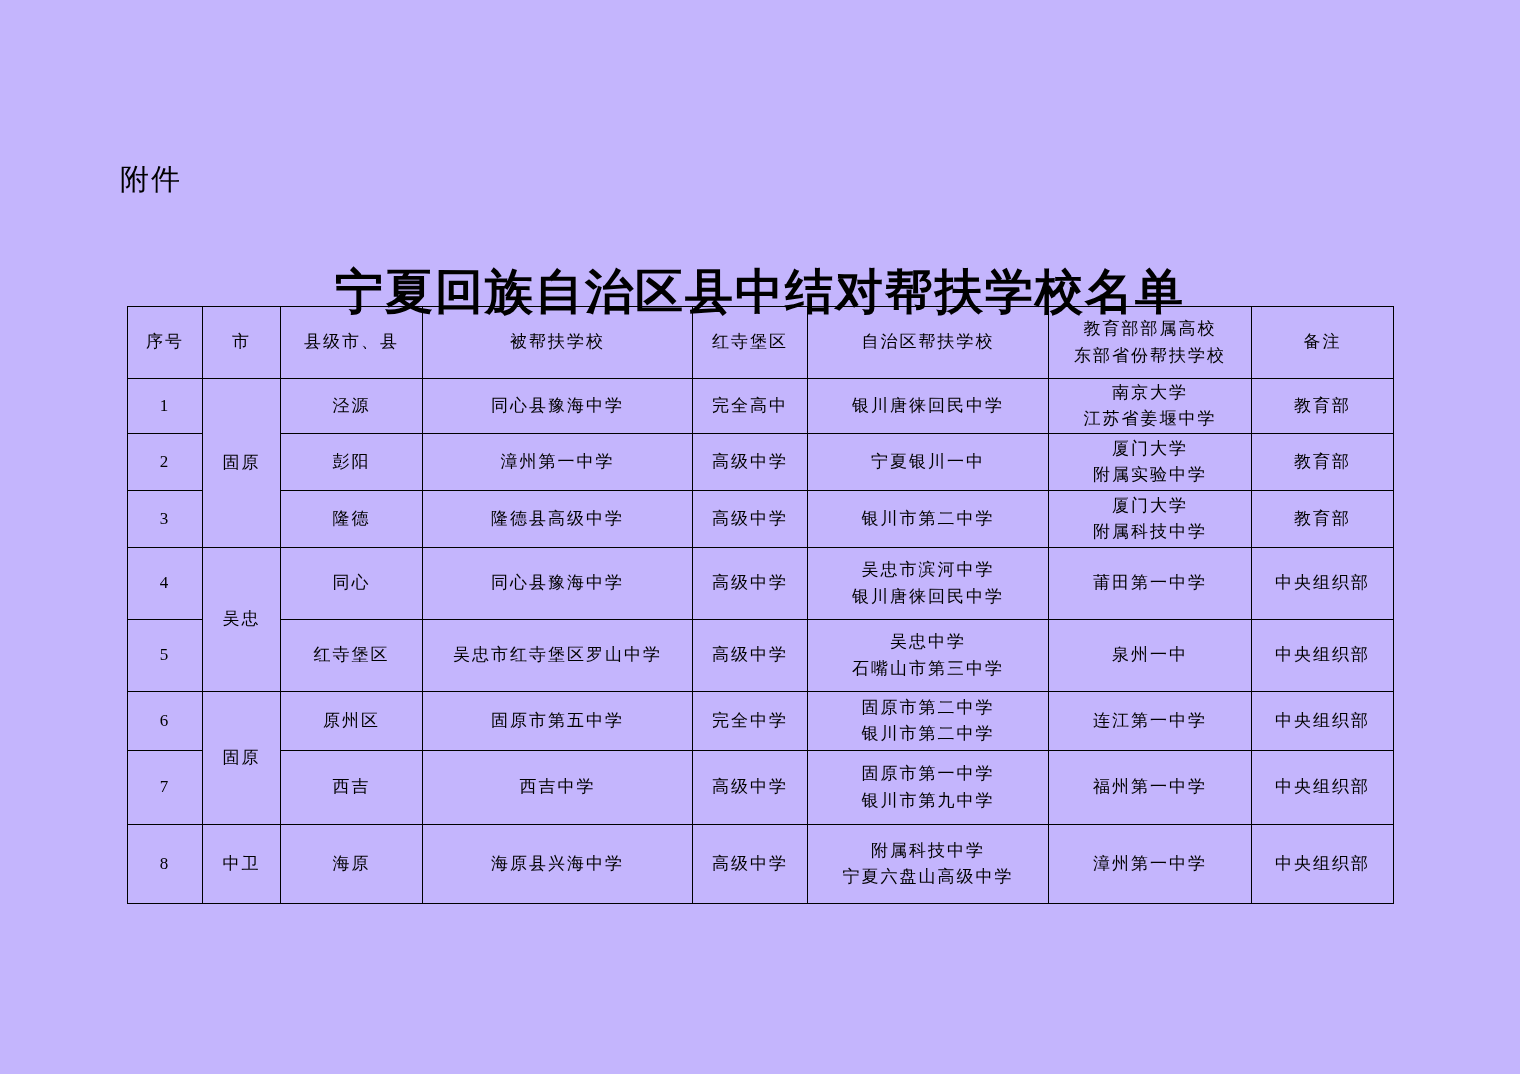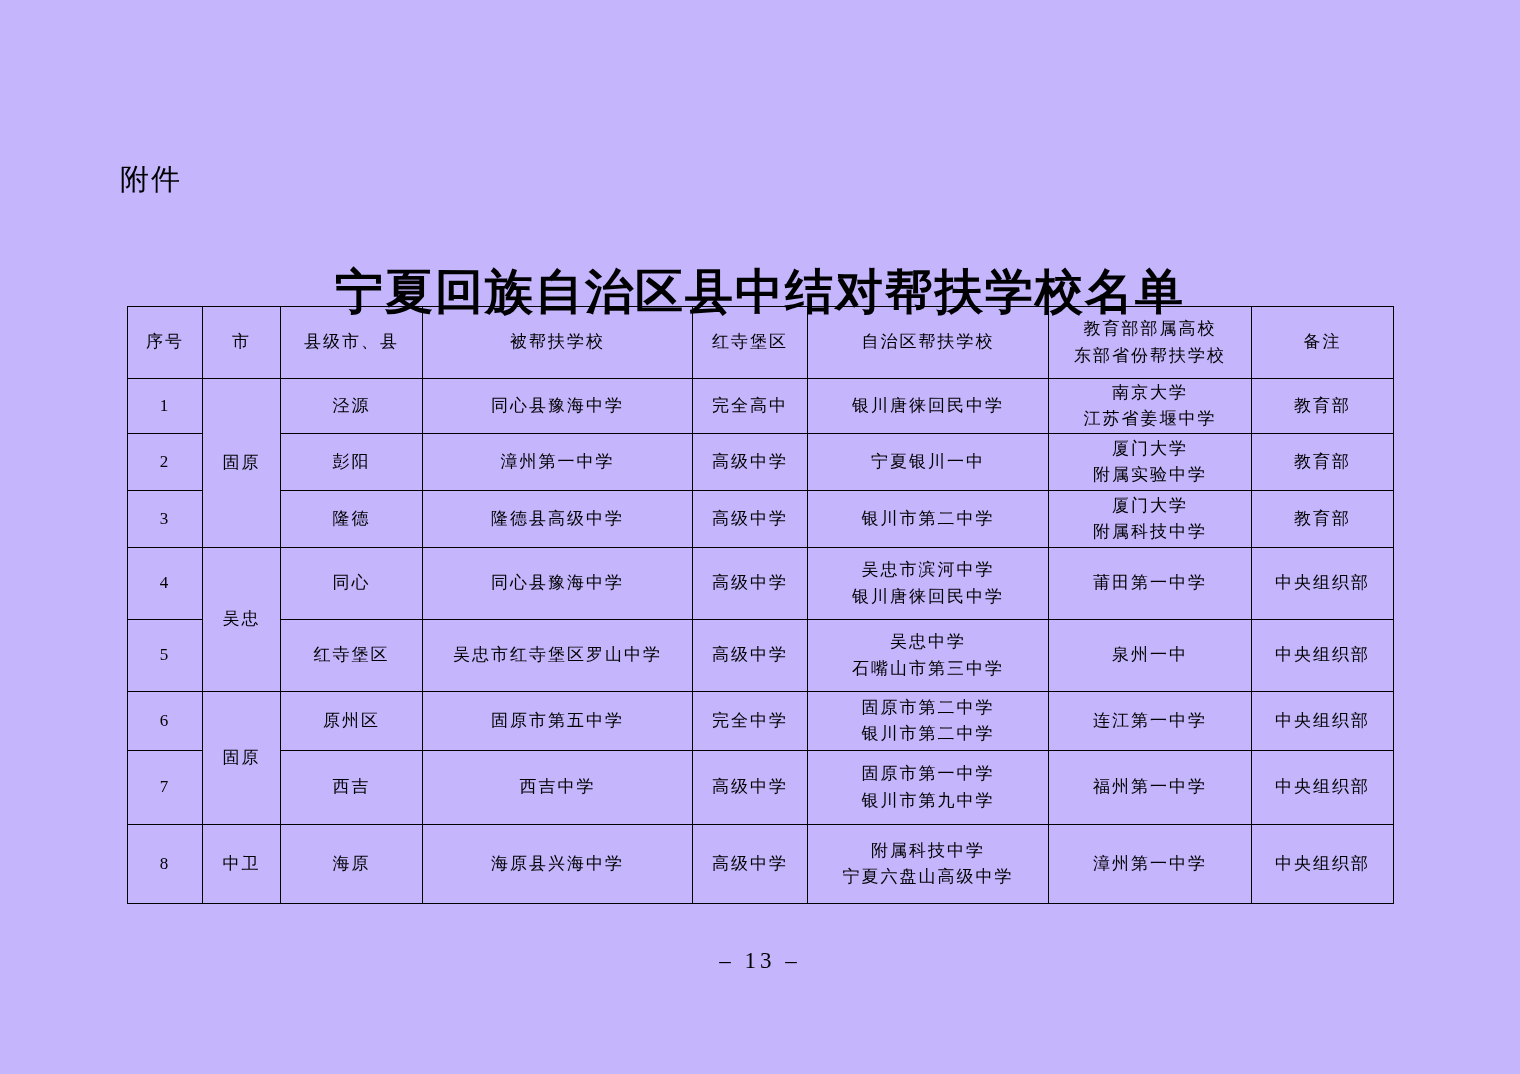--- a/index.html
+++ b/index.html
@@ -198,15 +198,14 @@
         <td>海原县兴海中学</td>
         <td>高级中学</td>
         <td>附属科技中学
 宁夏六盘山高级中学</td>
         <td>漳州第一中学</td>
         <td>中央组织部</td>
       </tr>
     </tbody>
   </table>
 
-  <div class="page-number">– 13 –</div>
 
 </div>
 
 </body></html>

